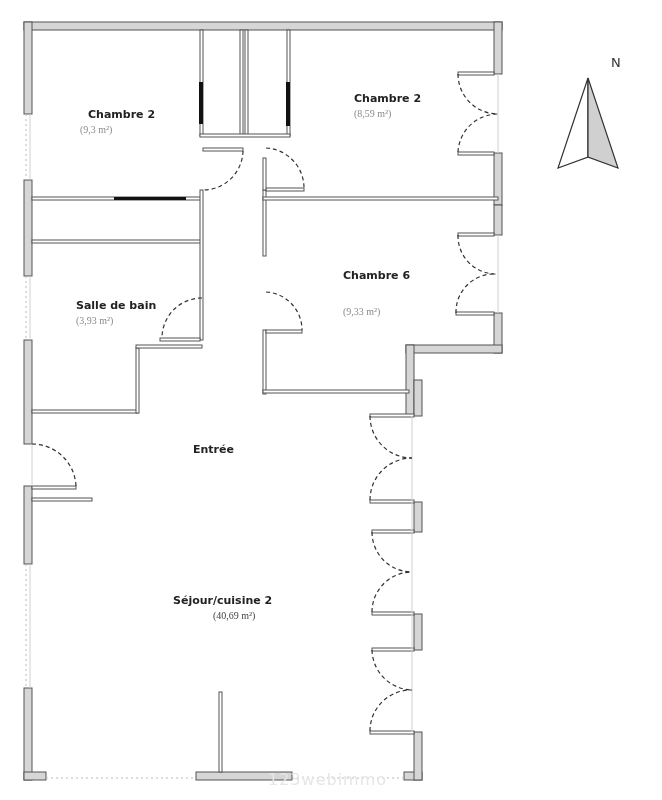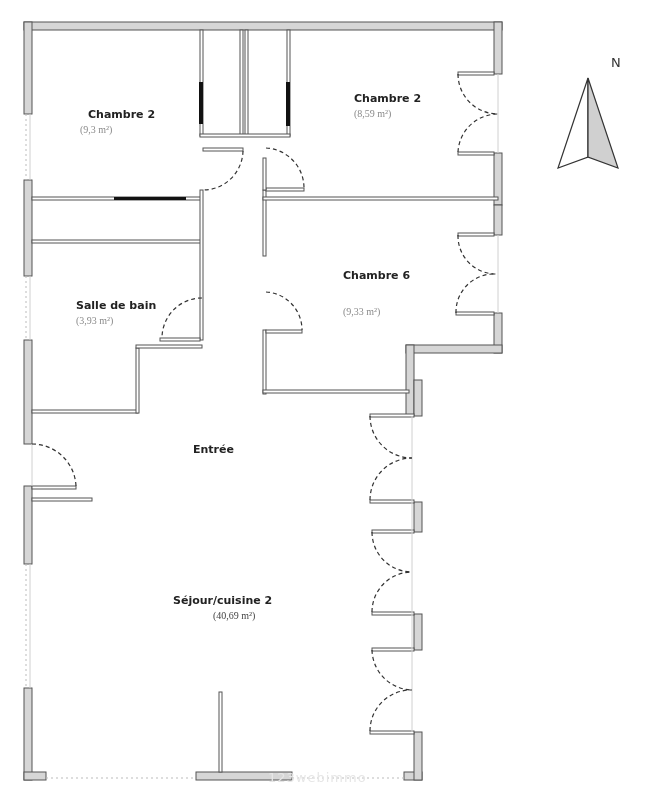--- a/index.html
+++ b/index.html
@@ -2,21 +2,21 @@
 <html><head>
   <meta charset="utf-8">
   <style>
     html, body { margin: 0; padding: 0; background: #ffffff; }
     body { width: 662px; height: 800px; position: relative; overflow: hidden; font-family: "DejaVu Sans", sans-serif; }
     #plan { position: absolute; left: 0; top: 0; width: 662px; height: 800px; }
     .room-label { position: absolute; font-family: "DejaVu Sans", sans-serif; font-size: 11px; font-weight: bold; color: #222222; white-space: nowrap; }
     .room-area { position: absolute; font-family: Liberation Serif, serif; font-size: 10px; color: #8a8a8a; white-space: nowrap; }
     .room-area.dark { color: #444444; }
     .north-label { position: absolute; font-family: "DejaVu Sans", sans-serif; font-size: 13px; color: #333333; }
-    .watermark { position: absolute; font-family: "DejaVu Sans", sans-serif; font-size: 13px; color: #e6e6e6; letter-spacing: 1px; white-space: nowrap; }
+    .watermark { position: absolute; font-family: "DejaVu Sans", sans-serif; font-size: 16px; color: #e6e6e6; letter-spacing: 1px; white-space: nowrap; }
   </style>
 </head>
 <body>
 
 <svg id="plan" viewBox="0 0 662 800" xmlns="http://www.w3.org/2000/svg">
   <g fill="#d6d6d6" stroke="#555555" stroke-width="1">
 
     <rect x="24" y="22" width="478" height="8"></rect>
 
     <rect x="24" y="22" width="8" height="92"></rect>

